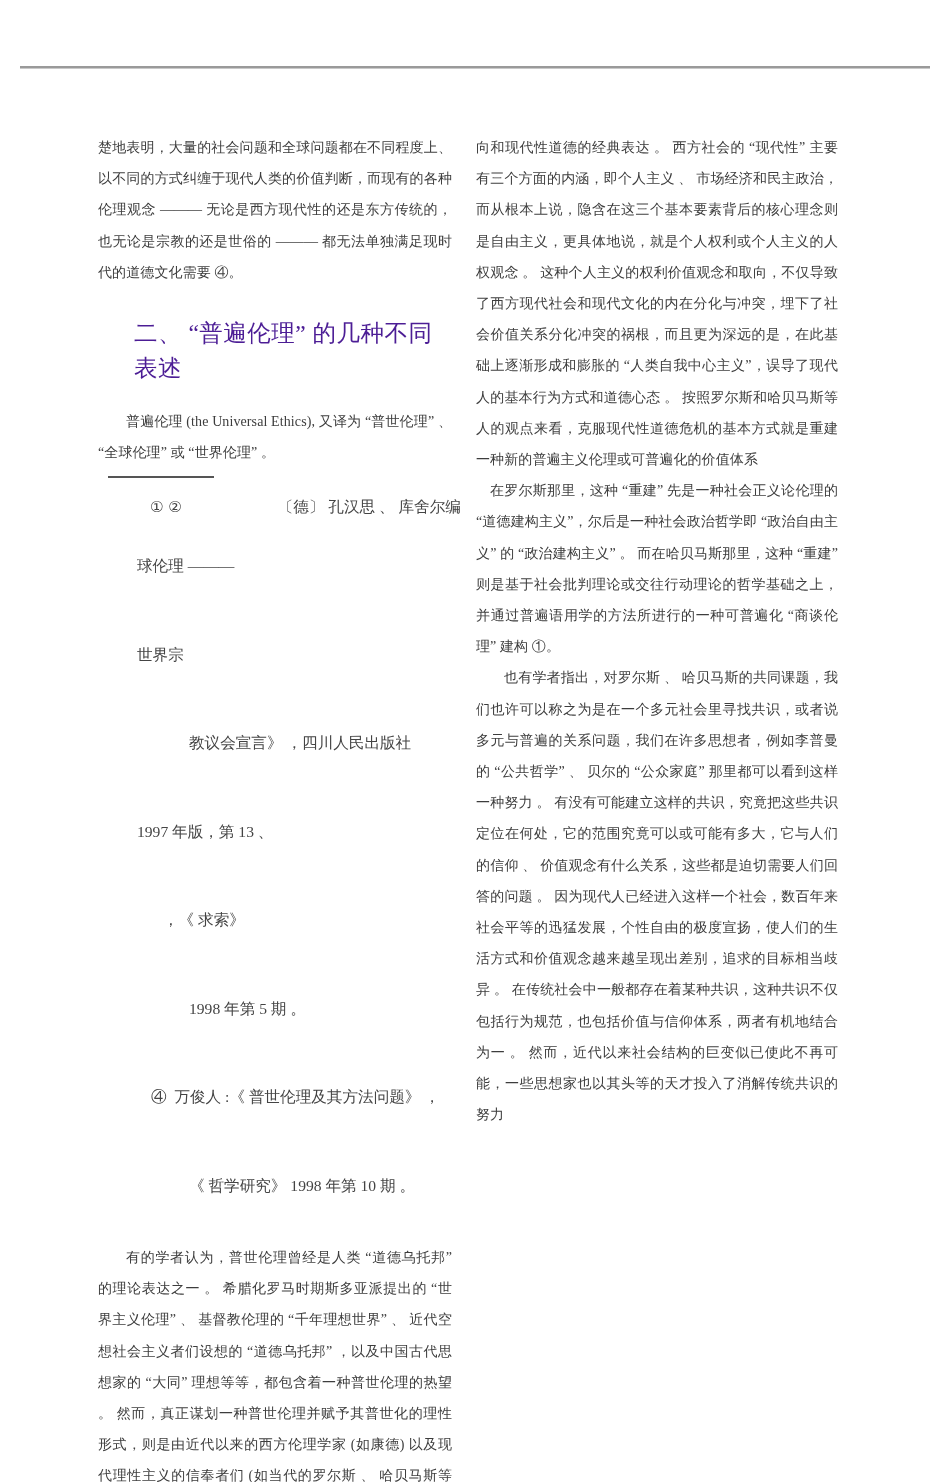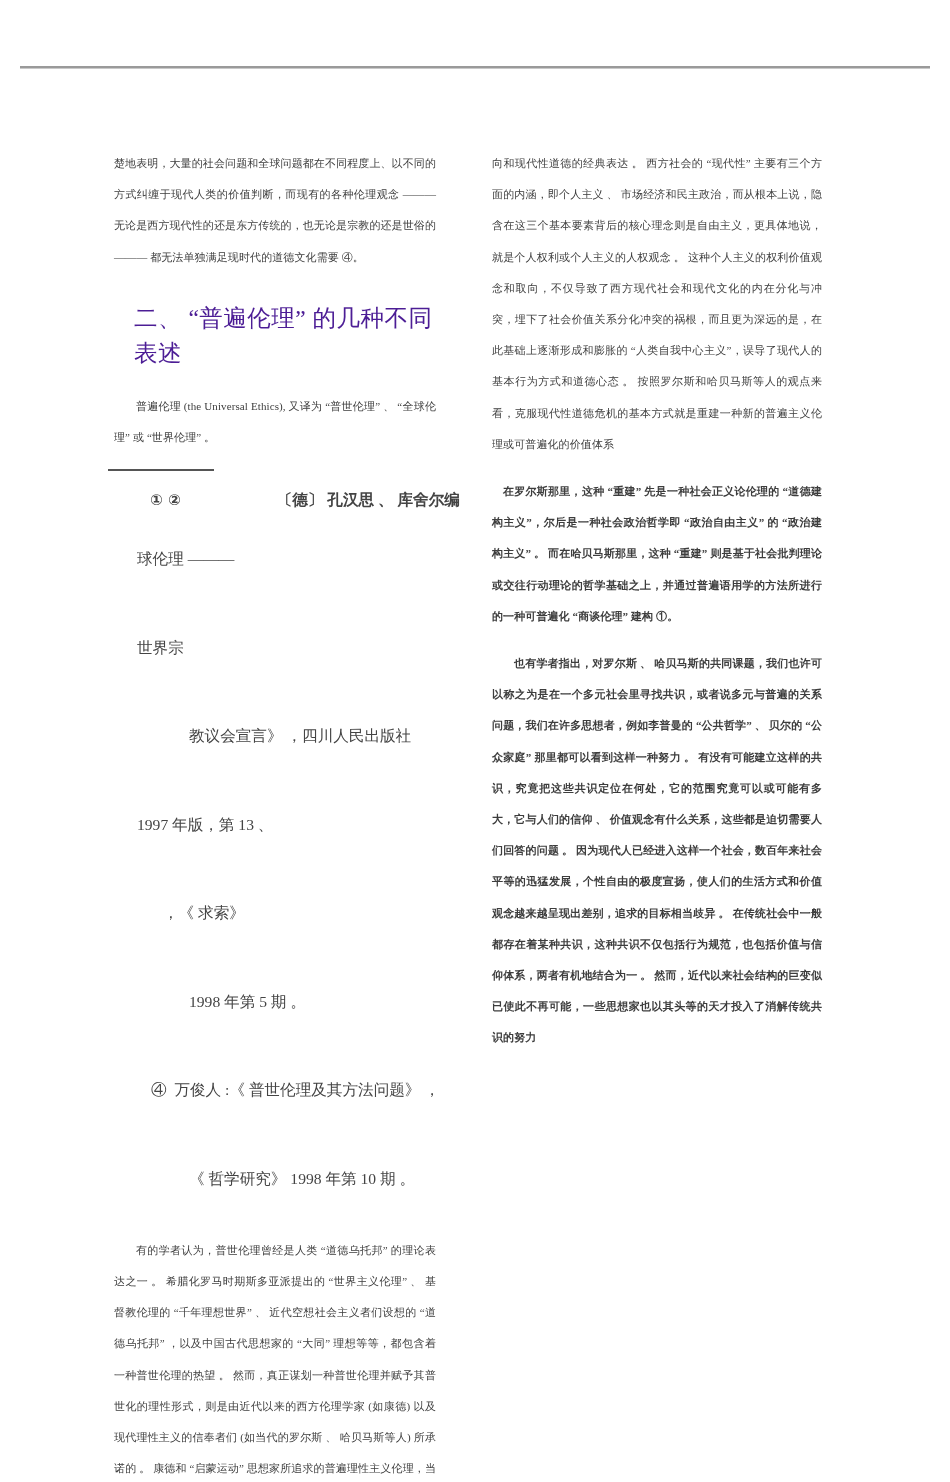--- a/index.html
+++ b/index.html
@@ -46,34 +46,33 @@
     padding-left: 98px;
     padding-right: 18px;
   }
   .col-right {
     width: 480px;
     padding-left: 6px;
     padding-right: 112px;
   }
   
   p.body {
-    margin: 16px;
-    font-size: 11px;
+    margin: 0;
+    font-size: 14px;
     line-height: 31.2px;
     text-align: justify;
     text-justify: inter-ideograph;
     color: #3d3d3d;
     letter-spacing: 0.1px;
   }
   p.body.indent {
     text-indent: 2em;
   }
   p.body + p.body {
     margin-top: 0;
-    font-weight: bold;
   }
   
   h2.section-heading {
     margin: 28px 0 0 0;
     padding-left: 36px;
     font-size: 23.5px;
     line-height: 35px;
     font-weight: normal;
     color: #4c1d95;
     letter-spacing: 0.5px;
@@ -121,21 +120,21 @@
       <p class="body">楚地表明，大量的社会问题和全球问题都在不同程度上、以不同的方式纠缠于现代人类的价值判断，而现有的各种伦理观念 ——— 无论是西方现代性的还是东方传统的，也无论是宗教的还是世俗的 ——— 都无法单独满足现时代的道德文化需要 ④。</p>
 
       <h2 class="section-heading">二、 “普遍伦理” 的几种不同表述</h2>
 
       <p class="body indent" style="margin-top:20px;">普遍伦理 (the Universal Ethics), 又译为 “普世伦理” 、 “全球伦理” 或 “世界伦理” 。</p>
 
       <div class="footnote-rule"></div>
 
       <div class="footnotes">
 
-        <div class="fn-line" style="position:relative; height:29.5px; overflow:visible; white-space:nowrap;font-weight:bold;">
+        <div class="fn-line" style="position:relative; height:29.5px; overflow:visible; white-space:nowrap;">
           <span class="fn-spacer gap-md"></span><span class="circnum">① ②</span><span class="fn-spacer gap-lg"></span><span>〔德〕 孔汉思 、 库舍尔编</span>
         </div>
 
         <div class="fn-line">
           <span>球伦理 ———</span>
         </div>
 
         <div class="fn-line">
           <span>世界宗</span>
         </div>

